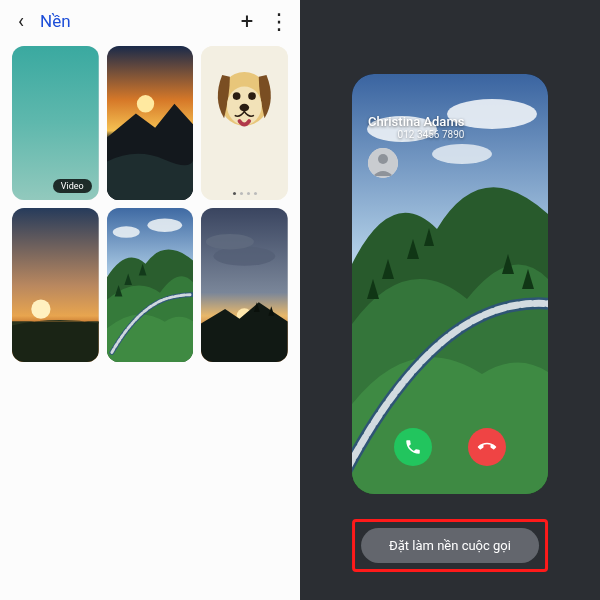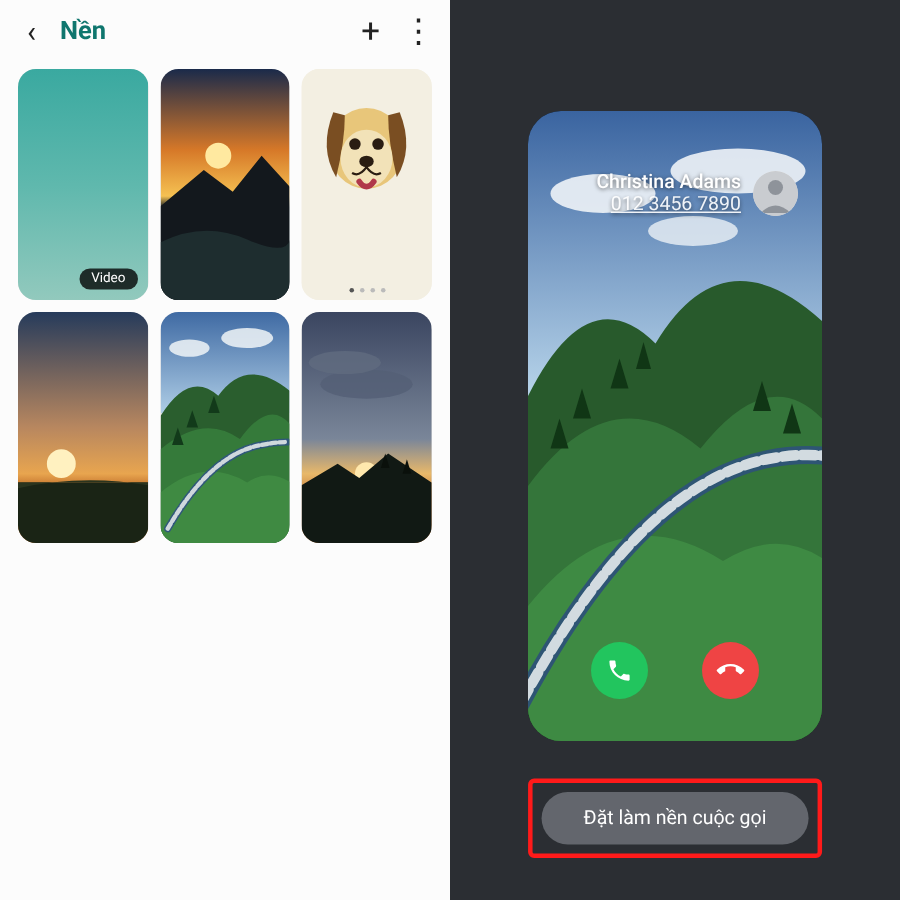--- a/index.html
+++ b/index.html
@@ -20,21 +20,21 @@
   background: #fcfcfc;
 }
 .header {
   height: 42px;
   display: flex;
   align-items: center;
   padding: 0 8px;
   gap: 6px;
 }
 .header .back { width: 26px; height: 26px; display:flex;align-items:center;justify-content:center;font-size:20px;color:#222;cursor:pointer;}
-.header .title { flex: 1; font-size: 17px; color: #0f766e; font-weight: 700; }
+.header .title { flex: 1; font-size: 17px; color: #1d4ed8; font-weight: 400; }
 .header .plus, .header .more { width: 26px; height: 26px; display:flex;align-items:center;justify-content:center;font-size:22px;color:#222;cursor:pointer;}
 .grid {
   display: grid;
   grid-template-columns: repeat(3, 1fr);
   gap: 8px;
   padding: 4px 12px;
 }
 .thumb {
   position: relative;
   width: 100%;
@@ -92,24 +92,25 @@
   border-radius:22px;
   overflow:hidden;
   background:#000;
 }
 .preview-wrap svg.bg { position:absolute; inset:0; width:100%; height:100%; }
 .caller {
   position:absolute;
   top:40px; left:16px; right:16px;
   display:flex; align-items:flex-start; gap:8px;
   color:#fff;
+  flex-direction:column;
 }
 .caller .info { flex:1; text-align:right; }
 .caller .name { font-size:13px; font-weight:500; text-shadow:0 1px 3px rgba(0,0,0,.6);}
-.caller .num { font-size:13px; opacity:.9; text-shadow:0 1px 3px rgba(0,0,0,.6);text-decoration:underline;}
+.caller .num { font-size:10px; opacity:.9; text-shadow:0 1px 3px rgba(0,0,0,.6);}
 .avatar {
   width:30px;height:30px;border-radius:50%;
   background:#ddd;
   overflow:hidden;
   display:flex;align-items:center;justify-content:center;
 }
 .callbtns {
   position:absolute; bottom:28px; left:0; right:0;
   display:flex; justify-content:space-around; padding:0 24px;
 }

